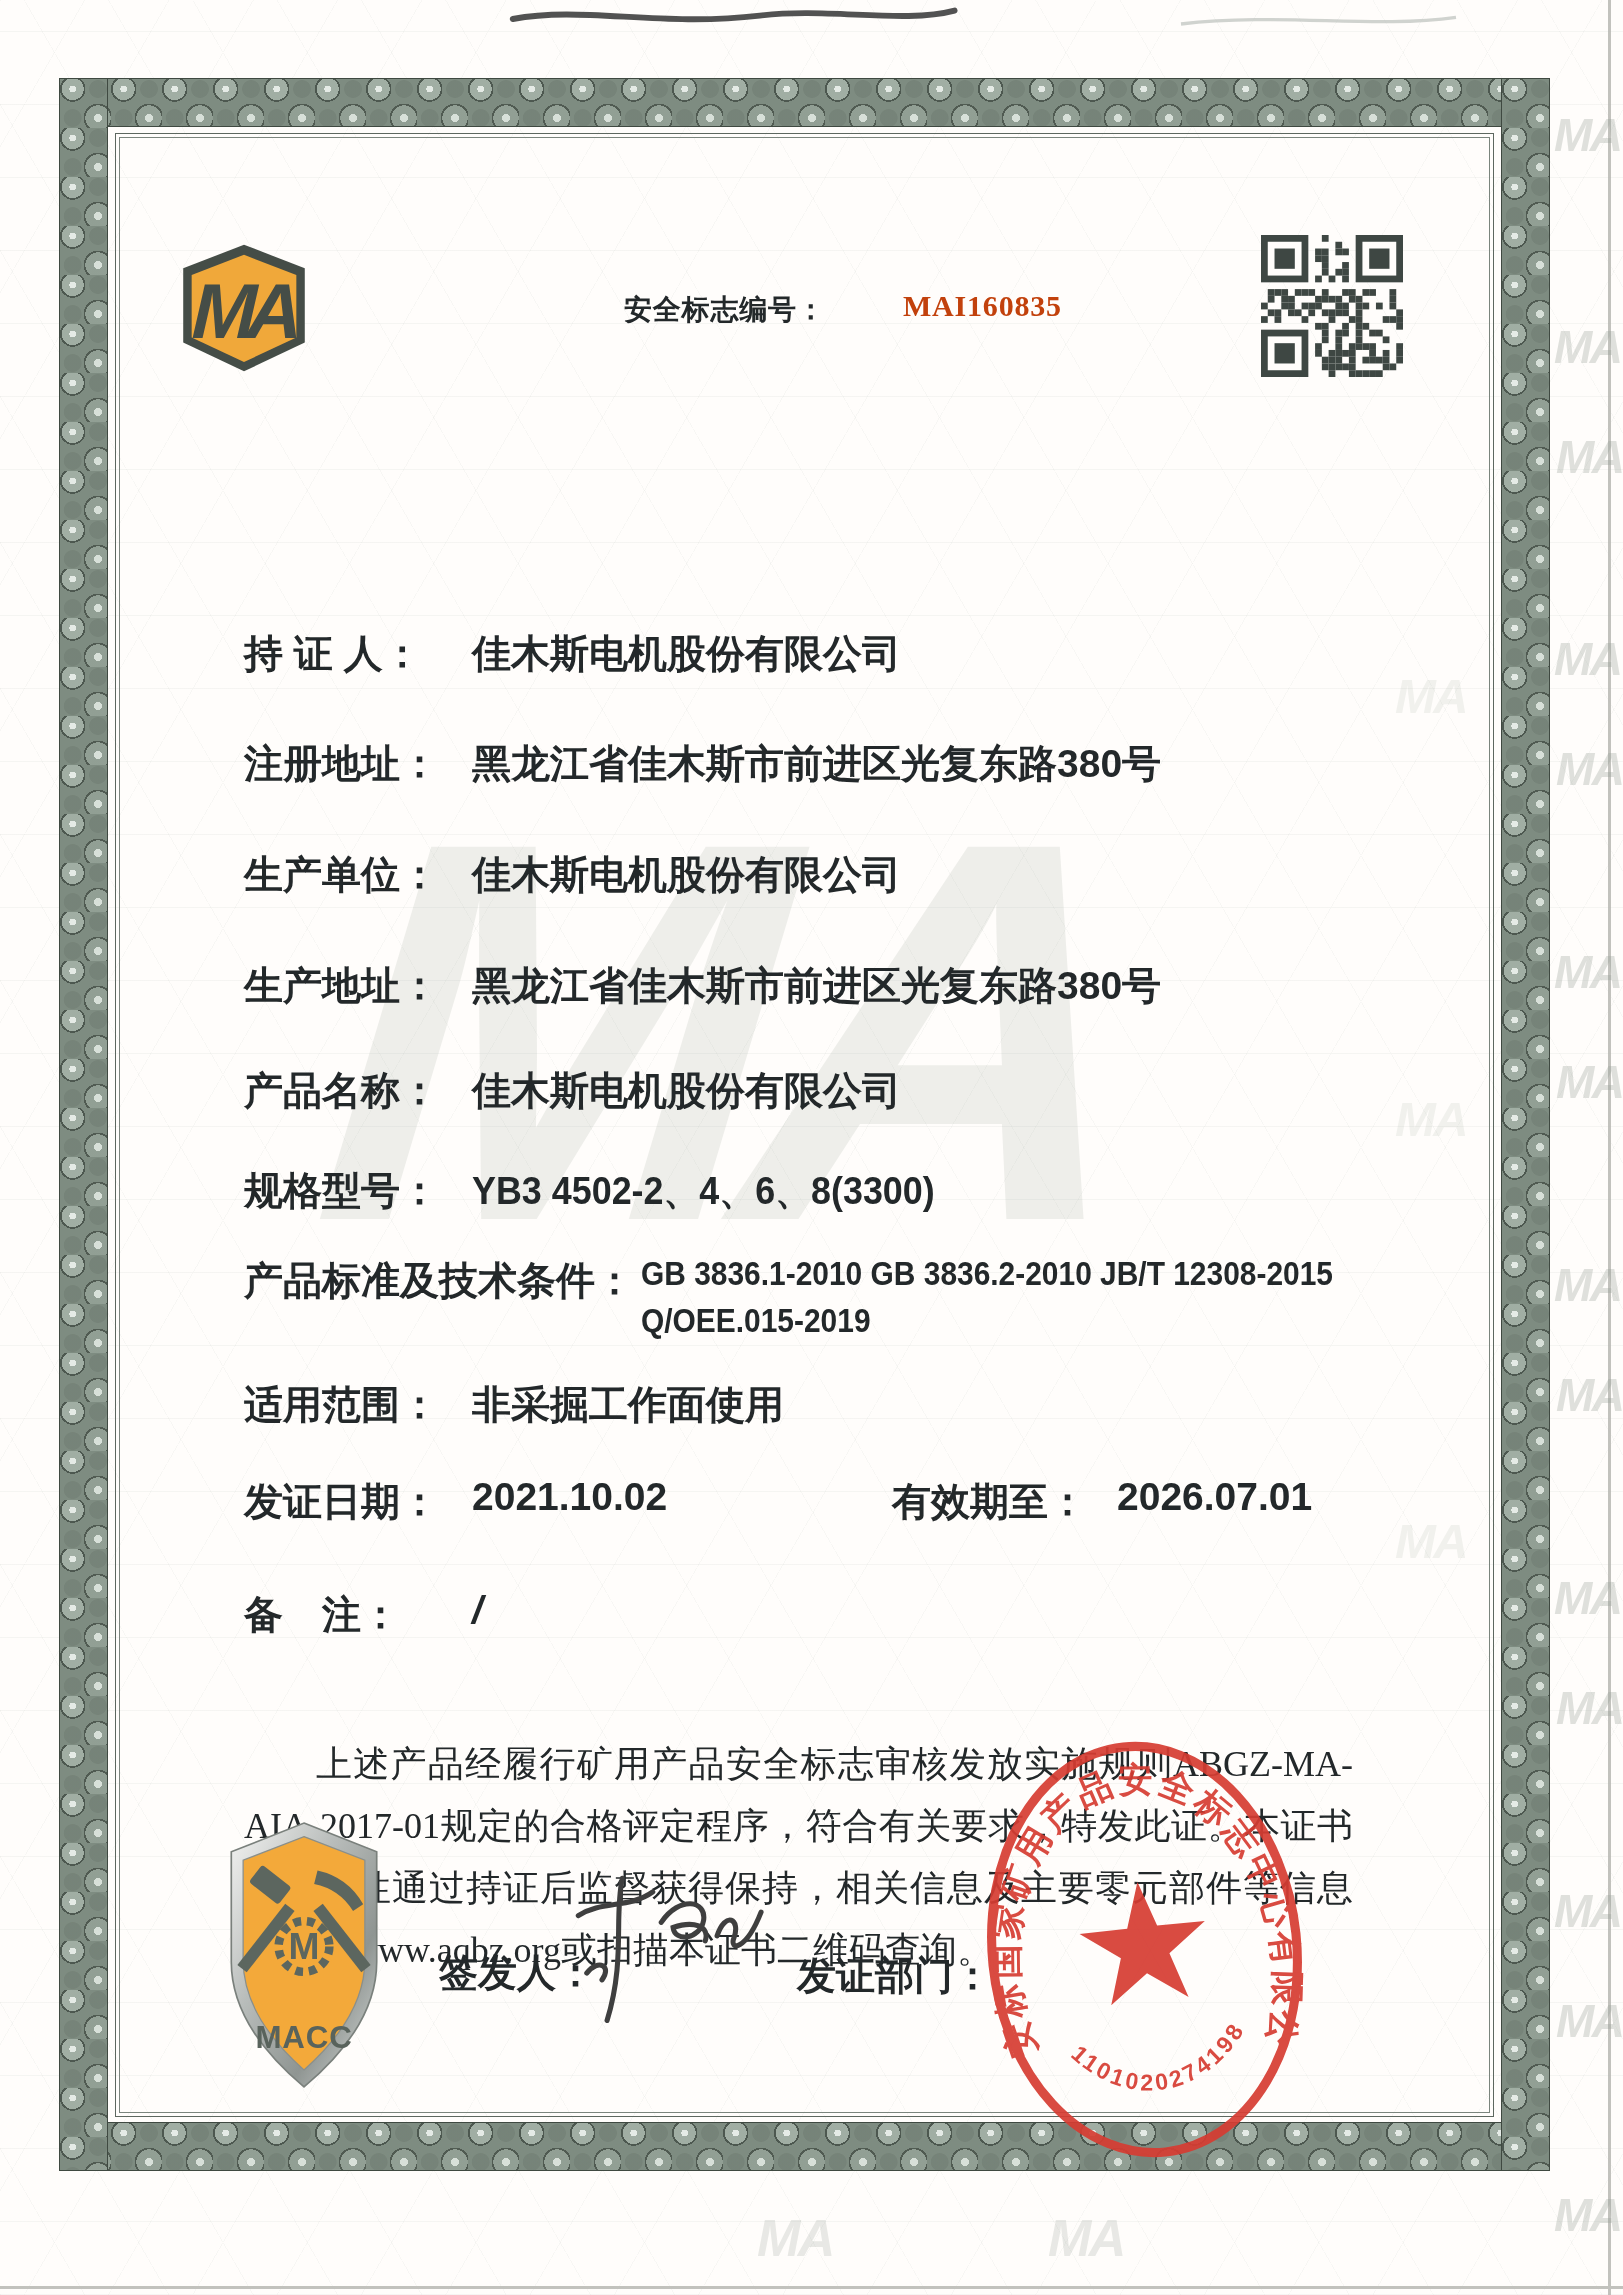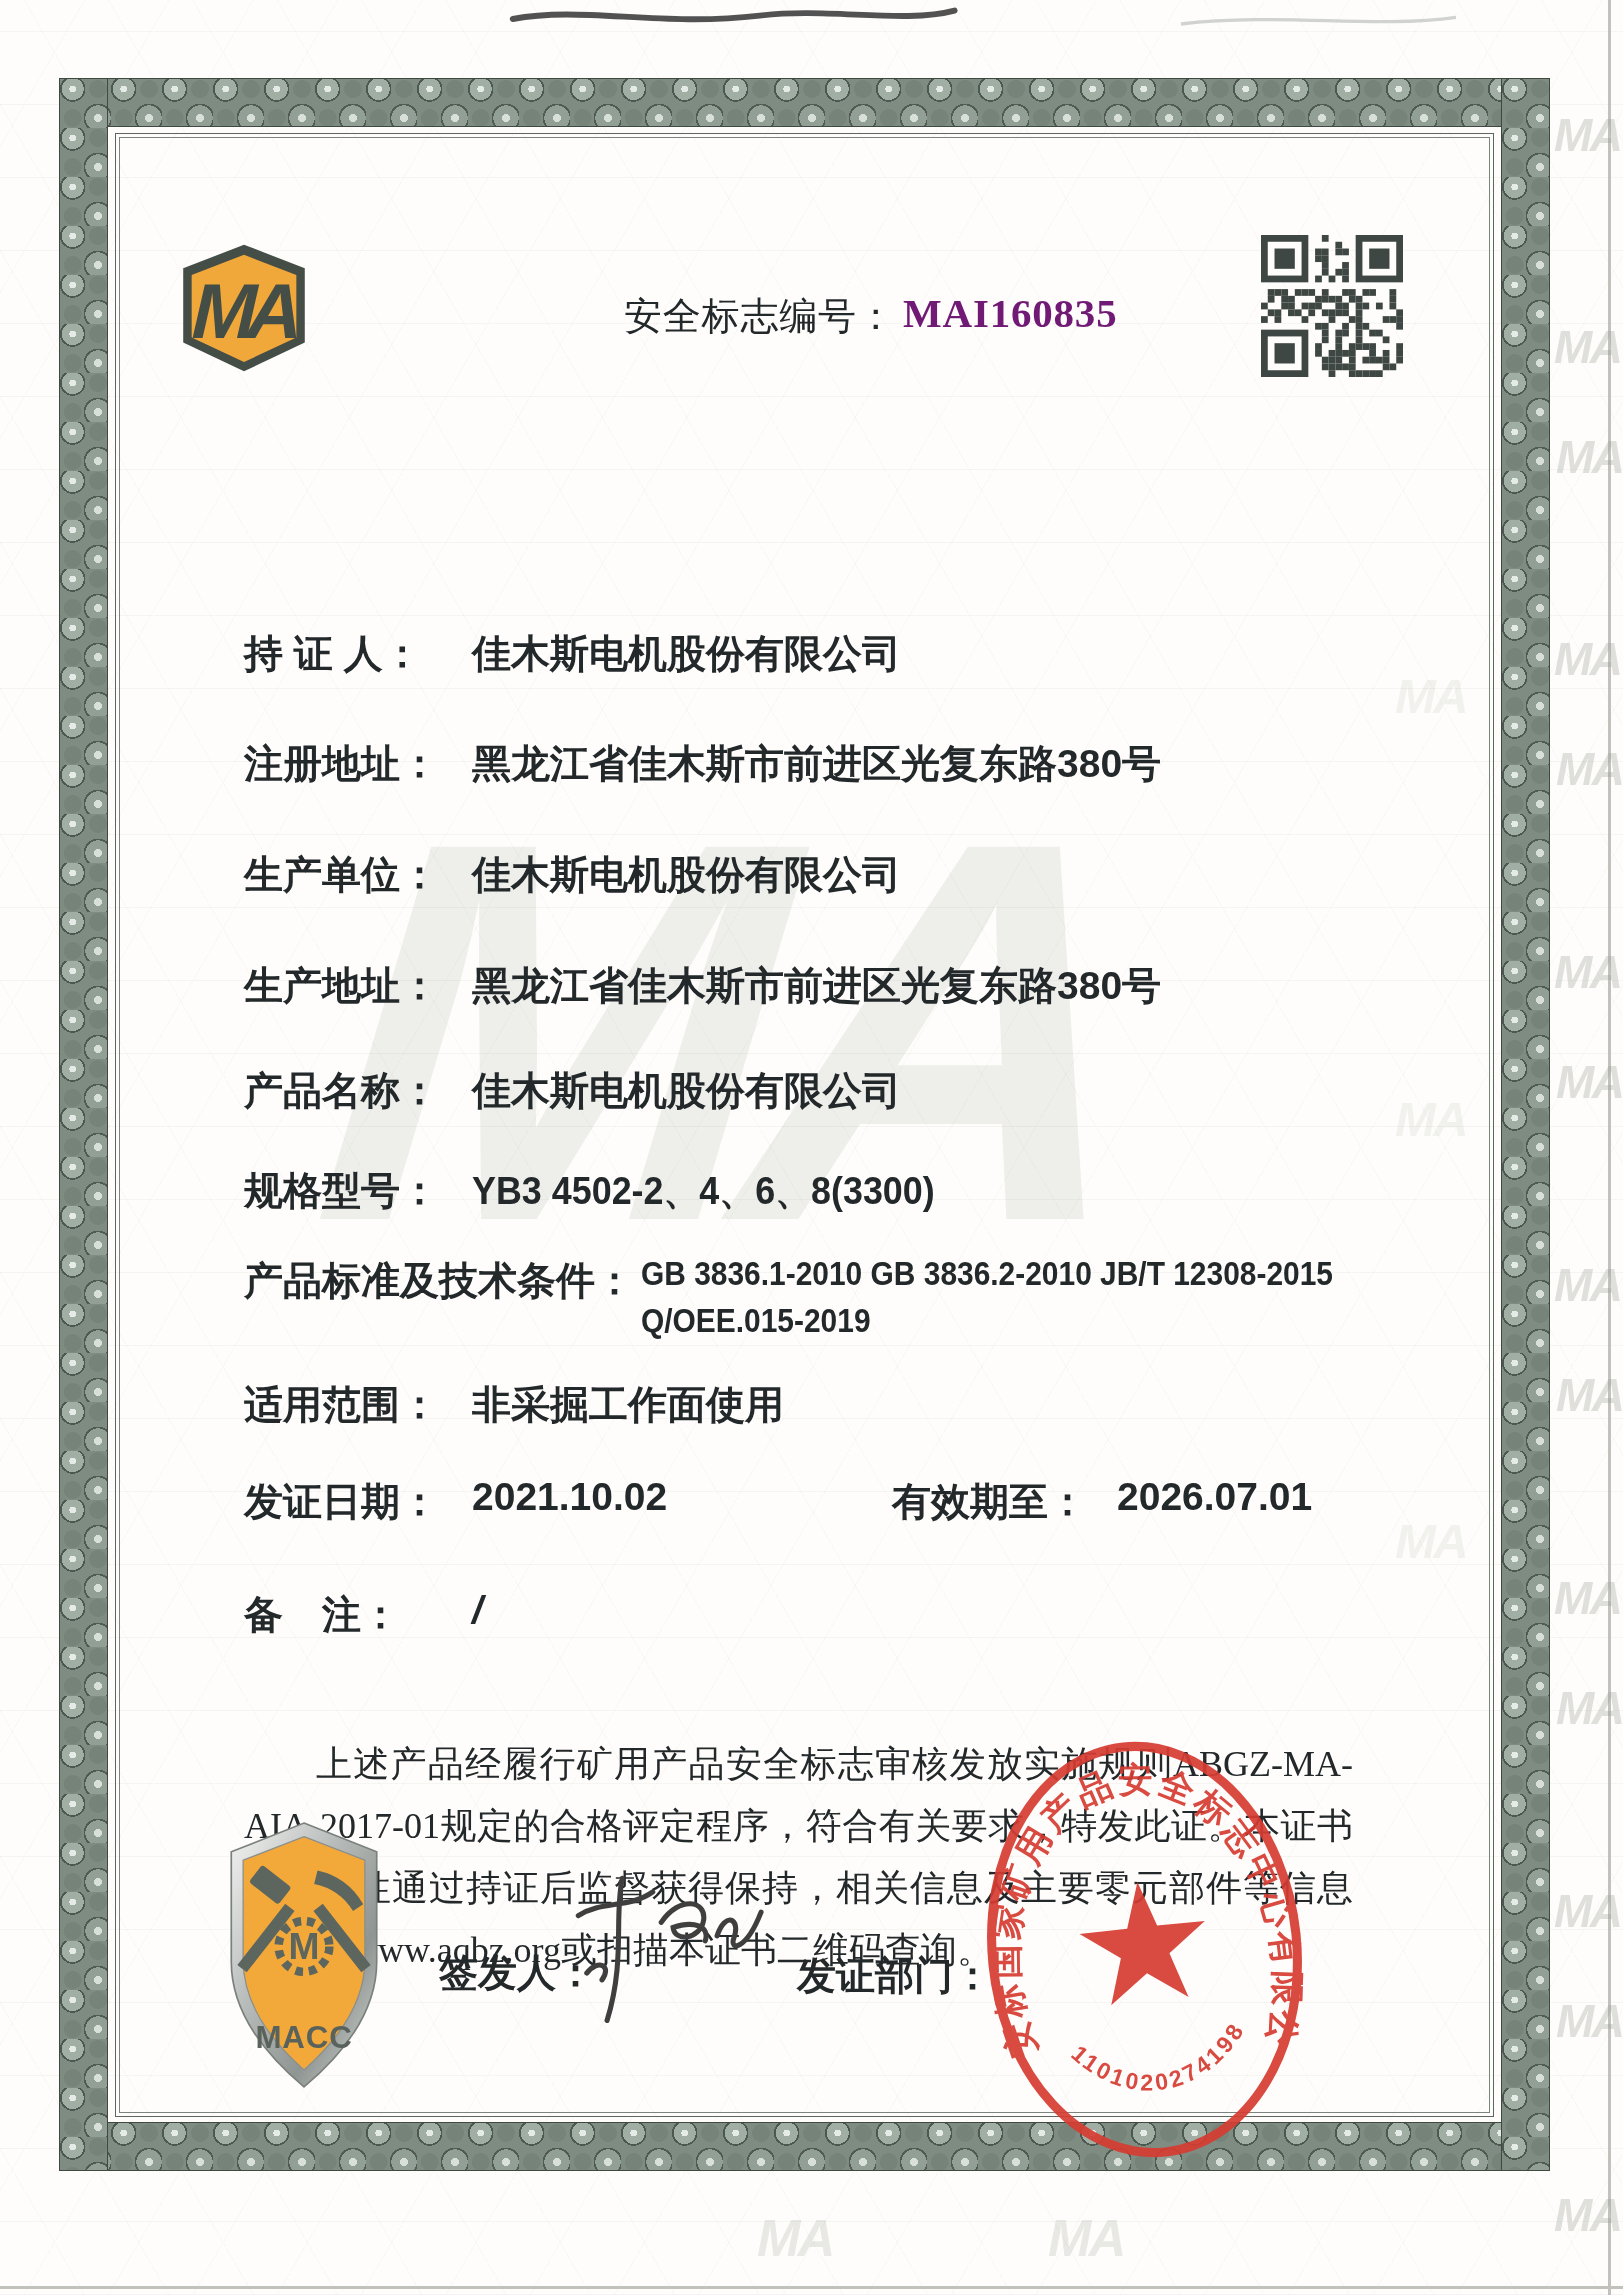--- a/index.html
+++ b/index.html
@@ -21,22 +21,22 @@
       radial-gradient(circle at 12.7px 39px, rgba(118,131,120,.95) 0 8.5px, transparent 9.3px);
     background-size:51px 49px;}
   #band-top{left:59px;top:78px;width:1491px;height:49px;}
   #band-bottom{left:59px;top:2122px;width:1491px;height:49px;}
   #band-left{left:59px;top:78px;width:49px;height:2093px;}
   #band-right{left:1501px;top:78px;width:49px;height:2093px;}
   #frame-outer{position:absolute;left:115px;top:133px;width:1379px;height:1984px;border:1.7px solid #5d675f;box-sizing:border-box;}
   #frame-inner{position:absolute;inset:3.4px;border:0.8px solid #7b857d;}
   
   #ma-logo{position:absolute;left:178px;top:243px;width:132px;height:130px;}
-  #certno-label{position:absolute;left:624px;top:291px;font-size:38px;font-weight:400;color:#23282a;letter-spacing:0.8px;}
-  #certno-value{position:absolute;left:903px;top:289px;font-size:41px;font-weight:700;color:#701a75;font-family:"Liberation Serif","DejaVu Serif",serif;letter-spacing:0.8px;}
+  #certno-label{position:absolute;left:624px;top:291px;font-size:28px;font-weight:700;color:#23282a;letter-spacing:0.8px;}
+  #certno-value{position:absolute;left:903px;top:289px;font-size:30px;font-weight:700;color:#c2410c;font-family:"Liberation Serif","DejaVu Serif",serif;letter-spacing:0.8px;}
   #qr{position:absolute;left:1261px;top:235px;width:142px;height:142px;}
   #title{position:absolute;left:338px;top:425px;width:955px;font-size:88px;font-weight:700;letter-spacing:6.8px;color:#3e4742;font-family:"Liberation Serif","DejaVu Serif",serif;white-space:nowrap;}
   
   .row{position:absolute;left:244px;height:52px;white-space:nowrap;color:#23282a;}
   .row .lab{position:absolute;left:0;top:0;font-size:39px;font-weight:700;}
   .row .val{position:absolute;left:228px;top:0;font-size:39px;font-weight:700;}
   #row-holder{top:627px;} #row-regaddr{top:737px;} #row-producer{top:848px;} #row-prodaddr{top:959px;}
   #row-product{top:1064px;} #row-model{top:1164px;} #row-standard{top:1254px;} #row-scope{top:1378px;}
   #row-dates{top:1475px;} #row-remark{top:1588px;}
   #row-model .val{transform:scaleX(.92);transform-origin:left top;}

